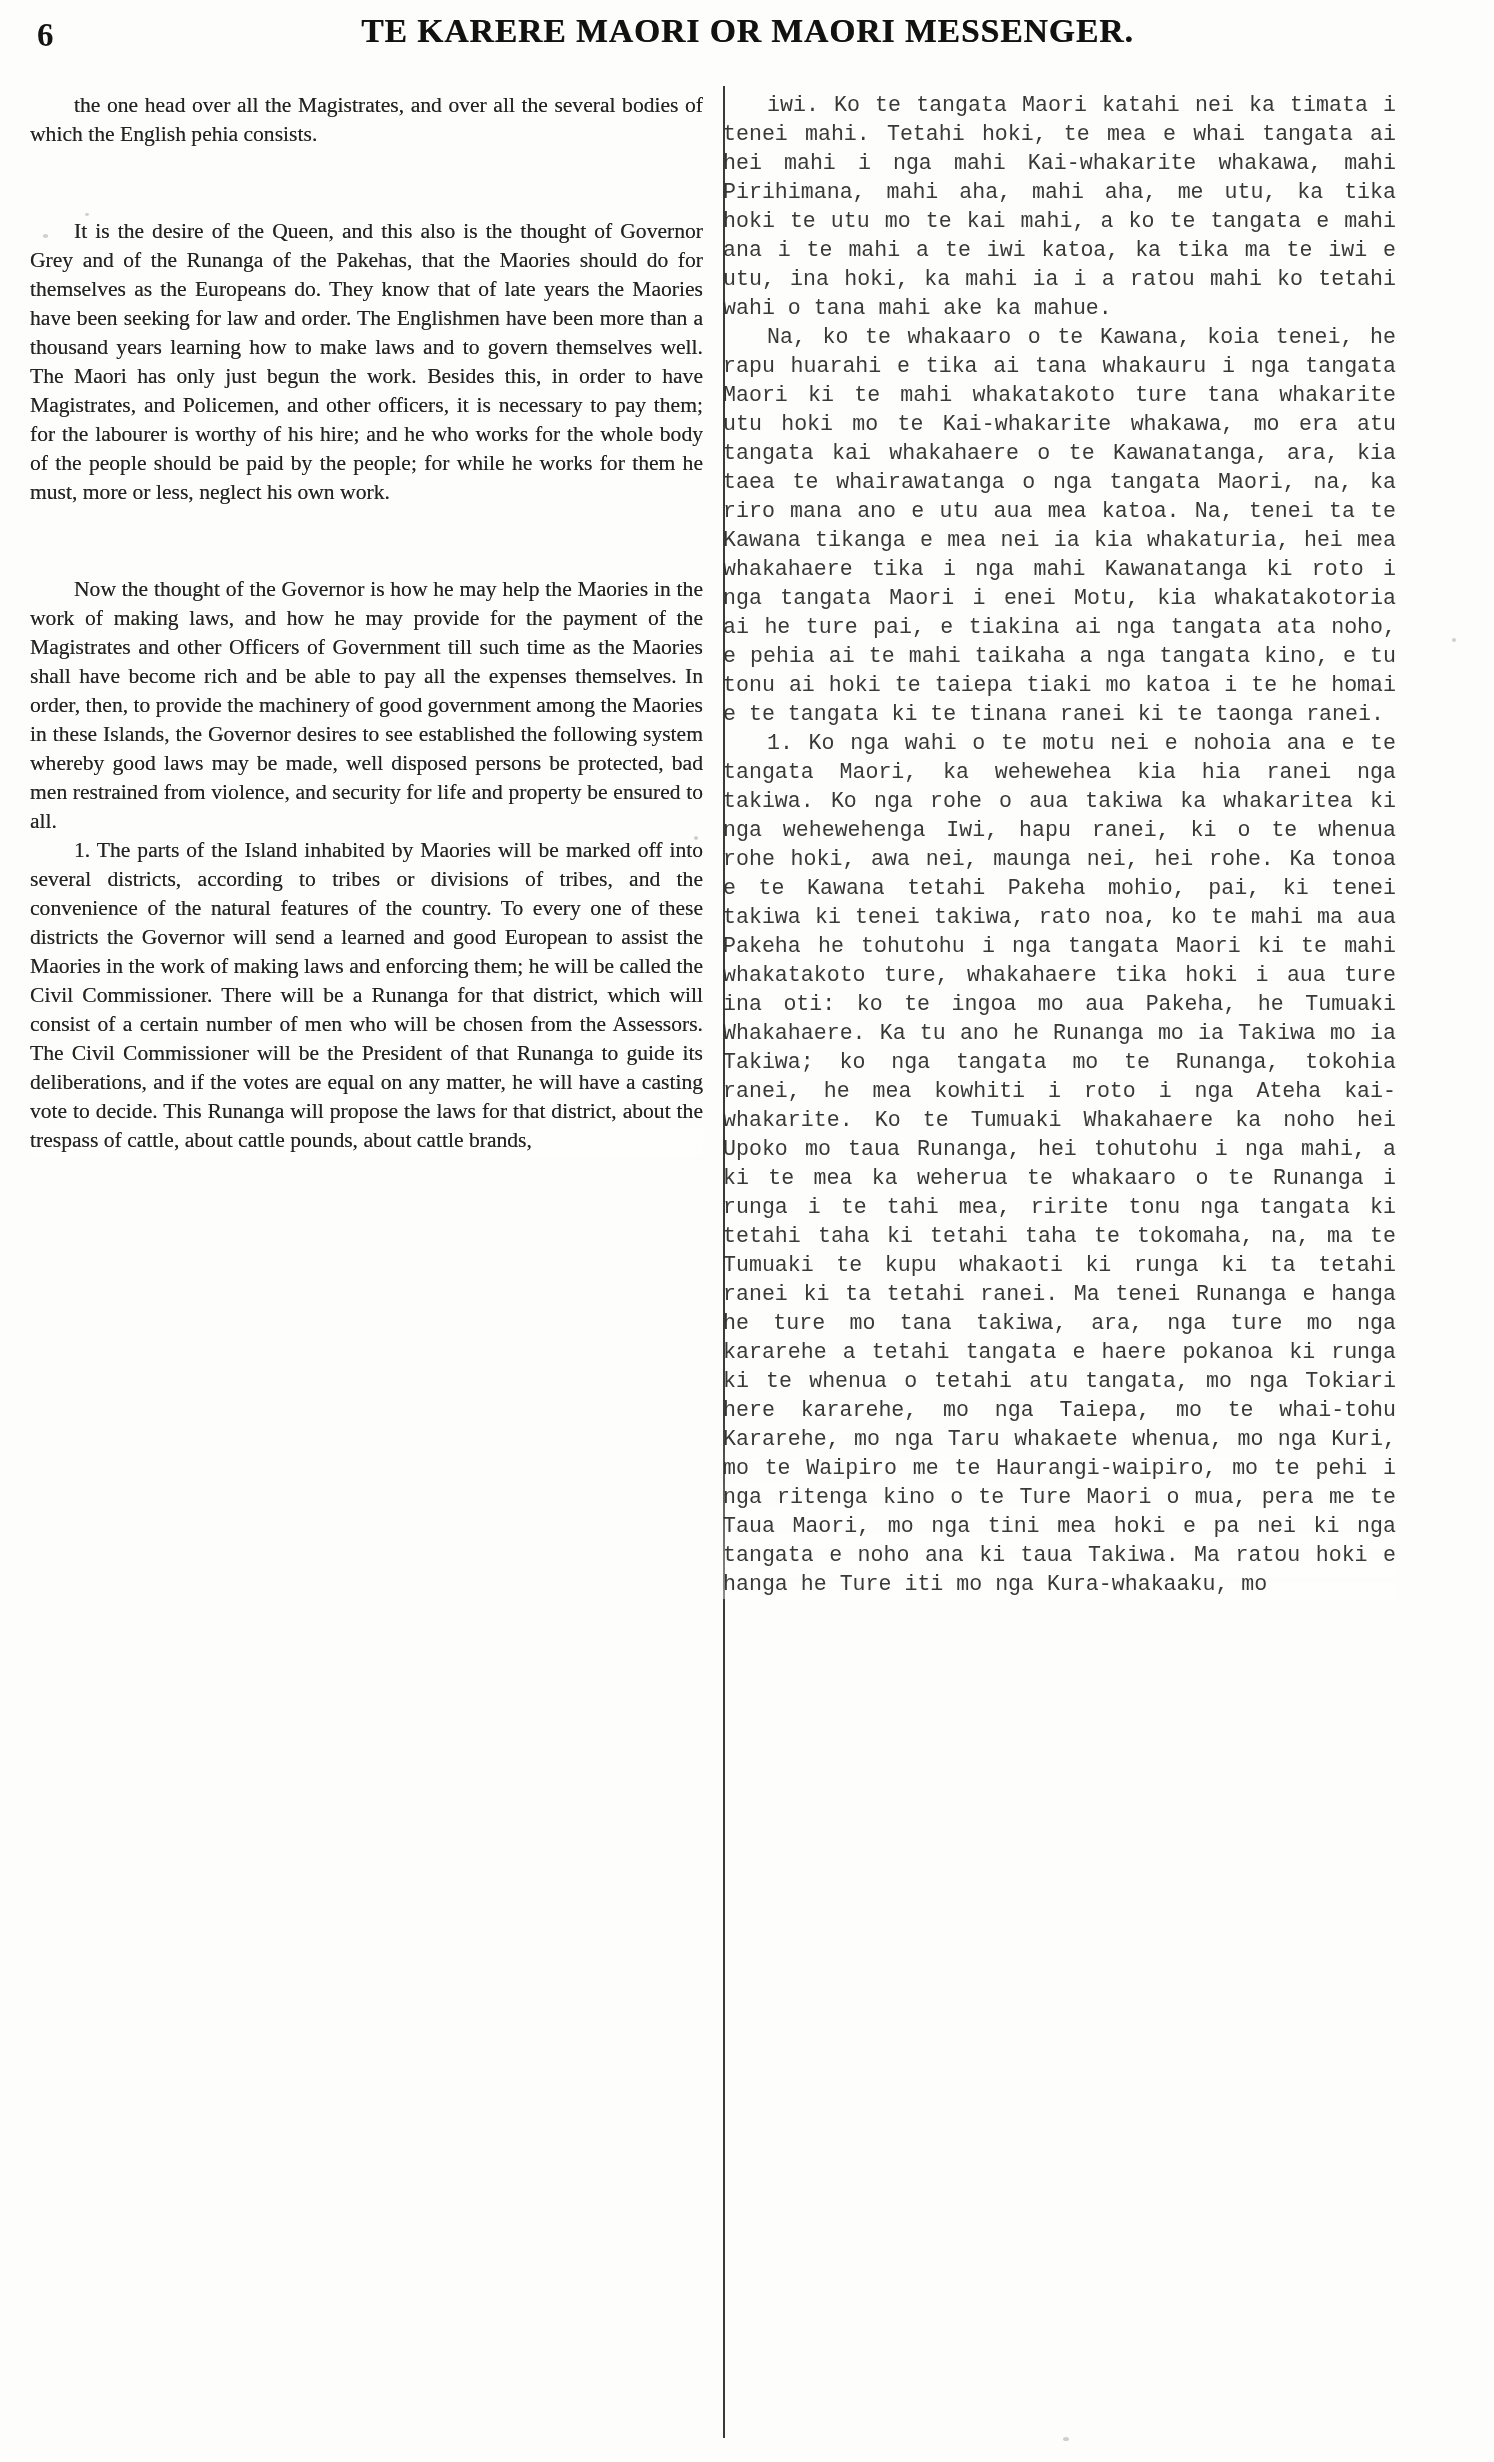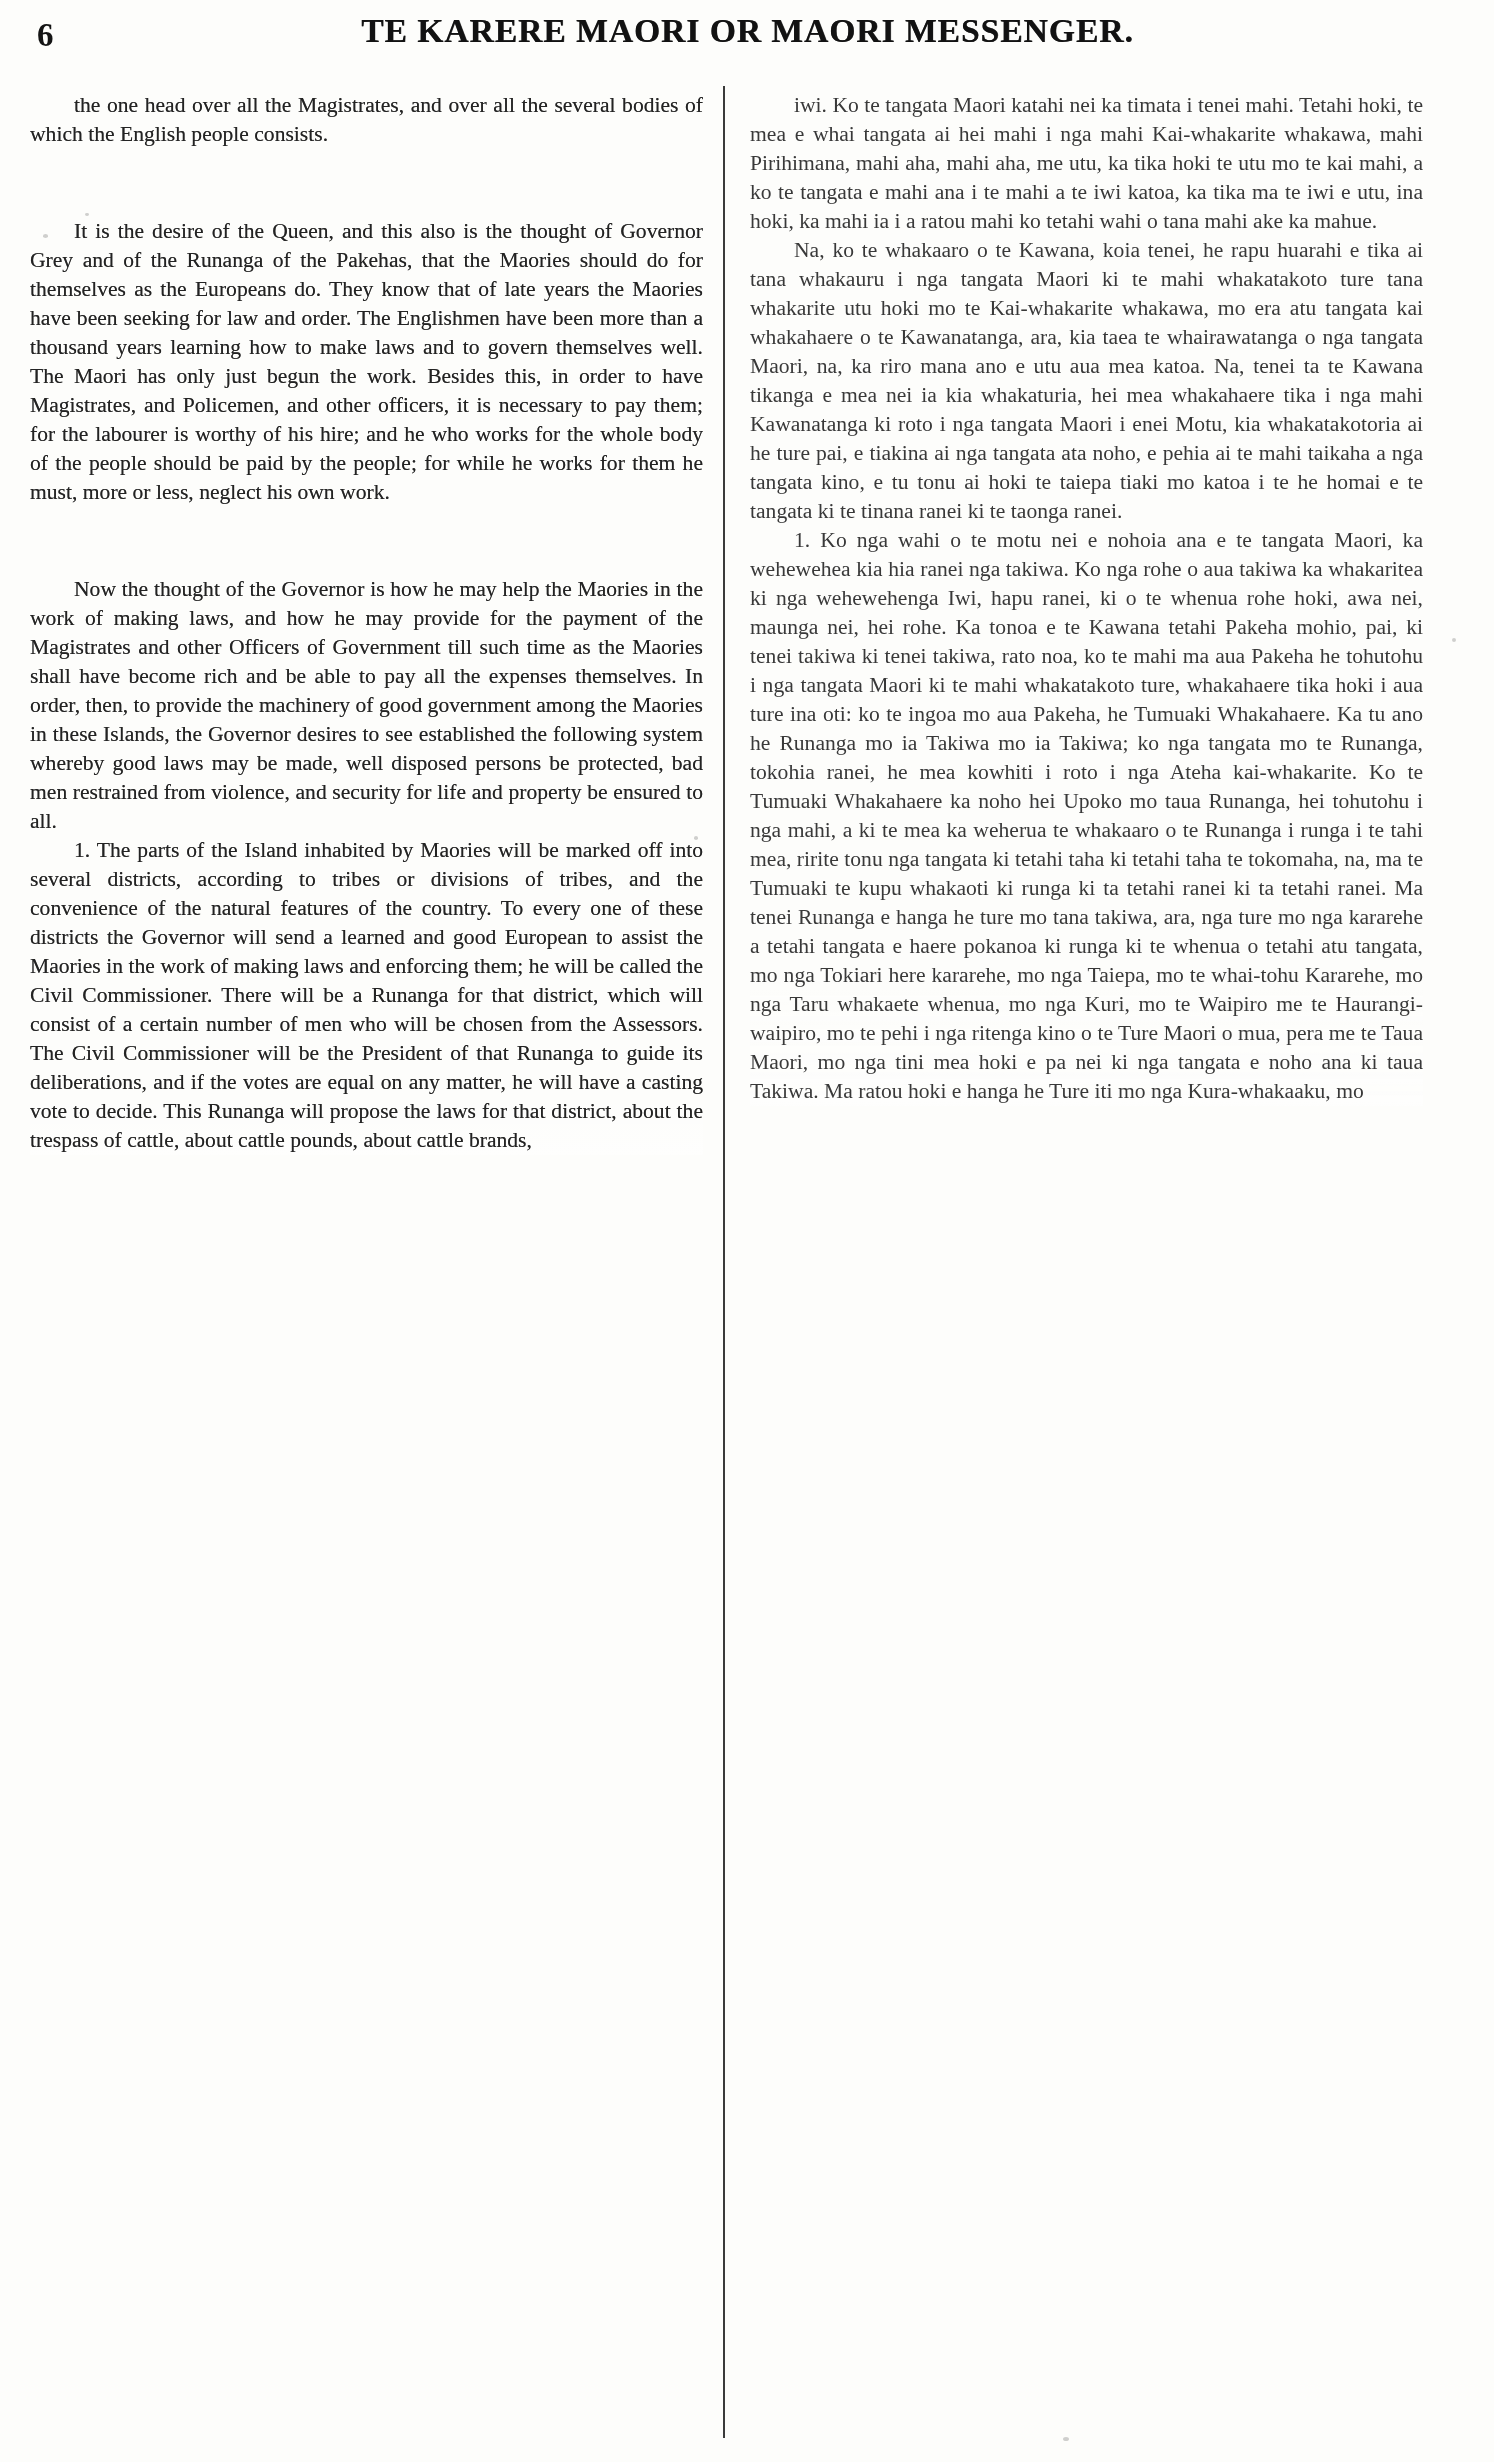--- a/index.html
+++ b/index.html
@@ -59,21 +59,21 @@
     position: absolute;
     top: 91px;
     width: 673px;
     font-size: 21.6px;
     line-height: 29px;
     text-align: justify;
     text-justify: inter-word;
     color: #171717;
   }
   .col-left  { left: 30px;  }
-  .col-right { left: 750px; }
+  .col-right { left: 723px; font-family: Liberation Mono, monospace; }
   .divider {
     position: absolute;
     left: 723px;
     top: 86px;
     width: 2.1px;
     height: 2352px;
     background: #3a3a3a;
   }
   p {
     margin: 0;
@@ -100,21 +100,21 @@
 <div class="page">
 
   <div class="header">
     <div class="folio">6</div>
     <div class="masthead">TE KARERE MAORI OR MAORI MESSENGER.</div>
   </div>
 
   <div class="divider"></div>
 
   <div class="col col-left">
-    <p class="smudge">the one head over all the Magistrates, and over all the several bodies of which the English people consists.</p>
+    <p class="smudge">the one head over all the Magistrates, and over all the several bodies of which the English pehia consists.</p>
     <div class="gap-lg"></div>
     <p class="smudge">It is the desire of the Queen, and this also is the thought of Governor Grey and of the Runanga of the Pakehas, that the Maories should do for themselves as the Europeans do. They know that of late years the Maories have been seeking for law and order. The Englishmen have been more than a thousand years learning how to make laws and to govern themselves well. The Maori has only just begun the work. Besides this, in order to have Magistrates, and Policemen, and other officers, it is necessary to pay them; for the labourer is worthy of his hire; and he who works for the whole body of the people should be paid by the people; for while he works for them he must, more or less, neglect his own work.</p>
     <div class="gap-lg"></div>
     <p class="smudge">Now the thought of the Governor is how he may help the Maories in the work of making laws, and how he may provide for the payment of the Magistrates and other Officers of Government till such time as the Maories shall have become rich and be able to pay all the expenses themselves. In order, then, to provide the machinery of good government among the Maories in these Islands, the Governor desires to see established the following system whereby good laws may be made, well disposed persons be protected, bad men restrained from violence, and security for life and property be ensured to all.</p>
     <p class="smudge" style="background: linear-gradient(rgba(255, 255, 255, 0) 78%, rgba(255, 255, 255, 0.45) 100%);">1. The parts of the Island inhabited by Maories will be marked off into several districts, according to tribes or divisions of tribes, and the convenience of the natural features of the country. To every one of these districts the Governor will send a learned and good European to assist the Maories in the work of making laws and enforcing them; he will be called the Civil Commissioner. There will be a Runanga for that district, which will consist of a certain number of men who will be chosen from the Assessors. The Civil Commissioner will be the President of that Runanga to guide its deliberations, and if the votes are equal on any matter, he will have a casting vote to decide. This Runanga will propose the laws for that district, about the trespass of cattle, about cattle pounds, about cattle brands,</p>
   </div>
 
   <div class="col col-right">
     <p class="faint">iwi. Ko te tangata Maori katahi nei ka timata i tenei mahi. Tetahi hoki, te mea e whai tangata ai hei mahi i nga mahi Kai-whakarite whakawa, mahi Pirihimana, mahi aha, mahi aha, me utu, ka tika hoki te utu mo te kai mahi, a ko te tangata e mahi ana i te mahi a te iwi katoa, ka tika ma te iwi e utu, ina hoki, ka mahi ia i a ratou mahi ko tetahi wahi o tana mahi ake ka mahue.</p>
     <p class="faint">Na, ko te whakaaro o te Kawana, koia tenei, he rapu huarahi e tika ai tana whakauru i nga tangata Maori ki te mahi whakatakoto ture tana whakarite utu hoki mo te Kai-whakarite whakawa, mo era atu tangata kai whakahaere o te Kawanatanga, ara, kia taea te whairawatanga o nga tangata Maori, na, ka riro mana ano e utu aua mea katoa. Na, tenei ta te Kawana tikanga e mea nei ia kia whakaturia, hei mea whakahaere tika i nga mahi Kawanatanga ki roto i nga tangata Maori i enei Motu, kia whakatakotoria ai he ture pai, e tiakina ai nga tangata ata noho, e pehia ai te mahi taikaha a nga tangata kino, e tu tonu ai hoki te taiepa tiaki mo katoa i te he homai e te tangata ki te tinana ranei ki te taonga ranei.</p>

